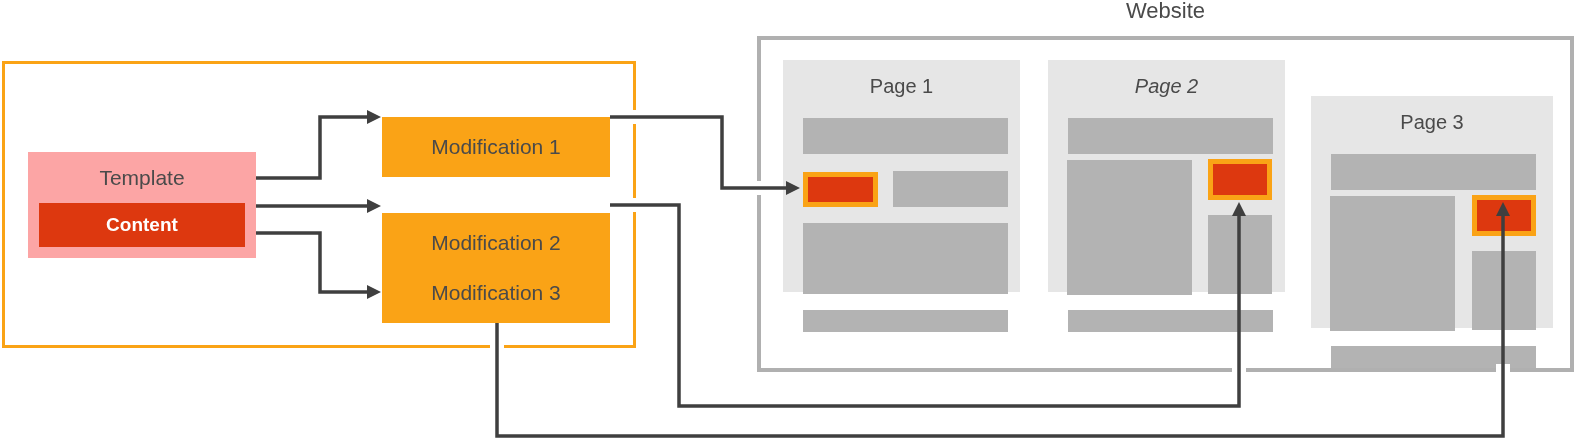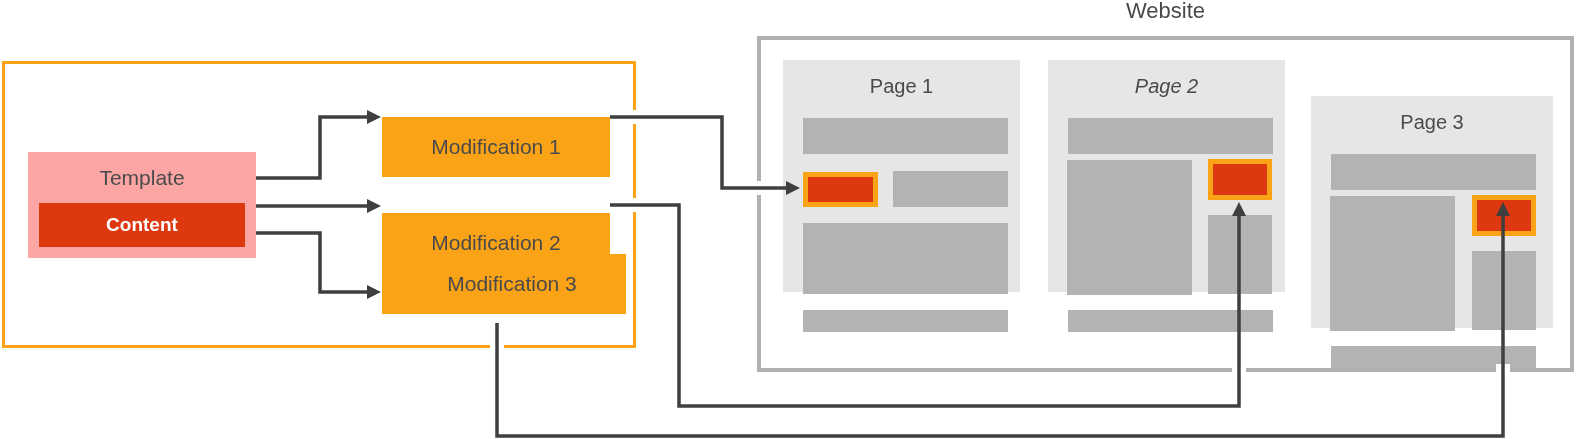--- a/index.html
+++ b/index.html
@@ -27,21 +27,21 @@
   #content-box{
     position:absolute;left:11px;top:51px;width:206px;height:44px;
     background:#dd380f;text-align:center;line-height:44px;
     color:#ffffff;font-size:19px;font-weight:700;
   }
   .mod-box{
     position:absolute;left:382px;width:228px;height:60px;background:#faa316;
     display:flex;align-items:center;justify-content:center;
     color:#4a4a4a;font-size:21px;
   }
-  #mod-1{top:87px;margin-top:30px;} #mod-2{top:177px;margin-top:36px;} #mod-3{top:254px;padding-left:16px;}
+  #mod-1{top:87px;margin-top:30px;} #mod-2{top:177px;margin-top:36px;} #mod-3{top:263px;}
   
   #website-box{
     left:757px;top:36px;width:809px;height:328px;
     border:4px solid #b0b0b0;background:#ffffff;
   }
   .page{
     position:absolute;top:60px;height:232px;background:#e6e6e6;
   }
   #page-1{left:783px;width:237px;}
   #page-2{left:1048px;width:237px;font-style:italic;}

